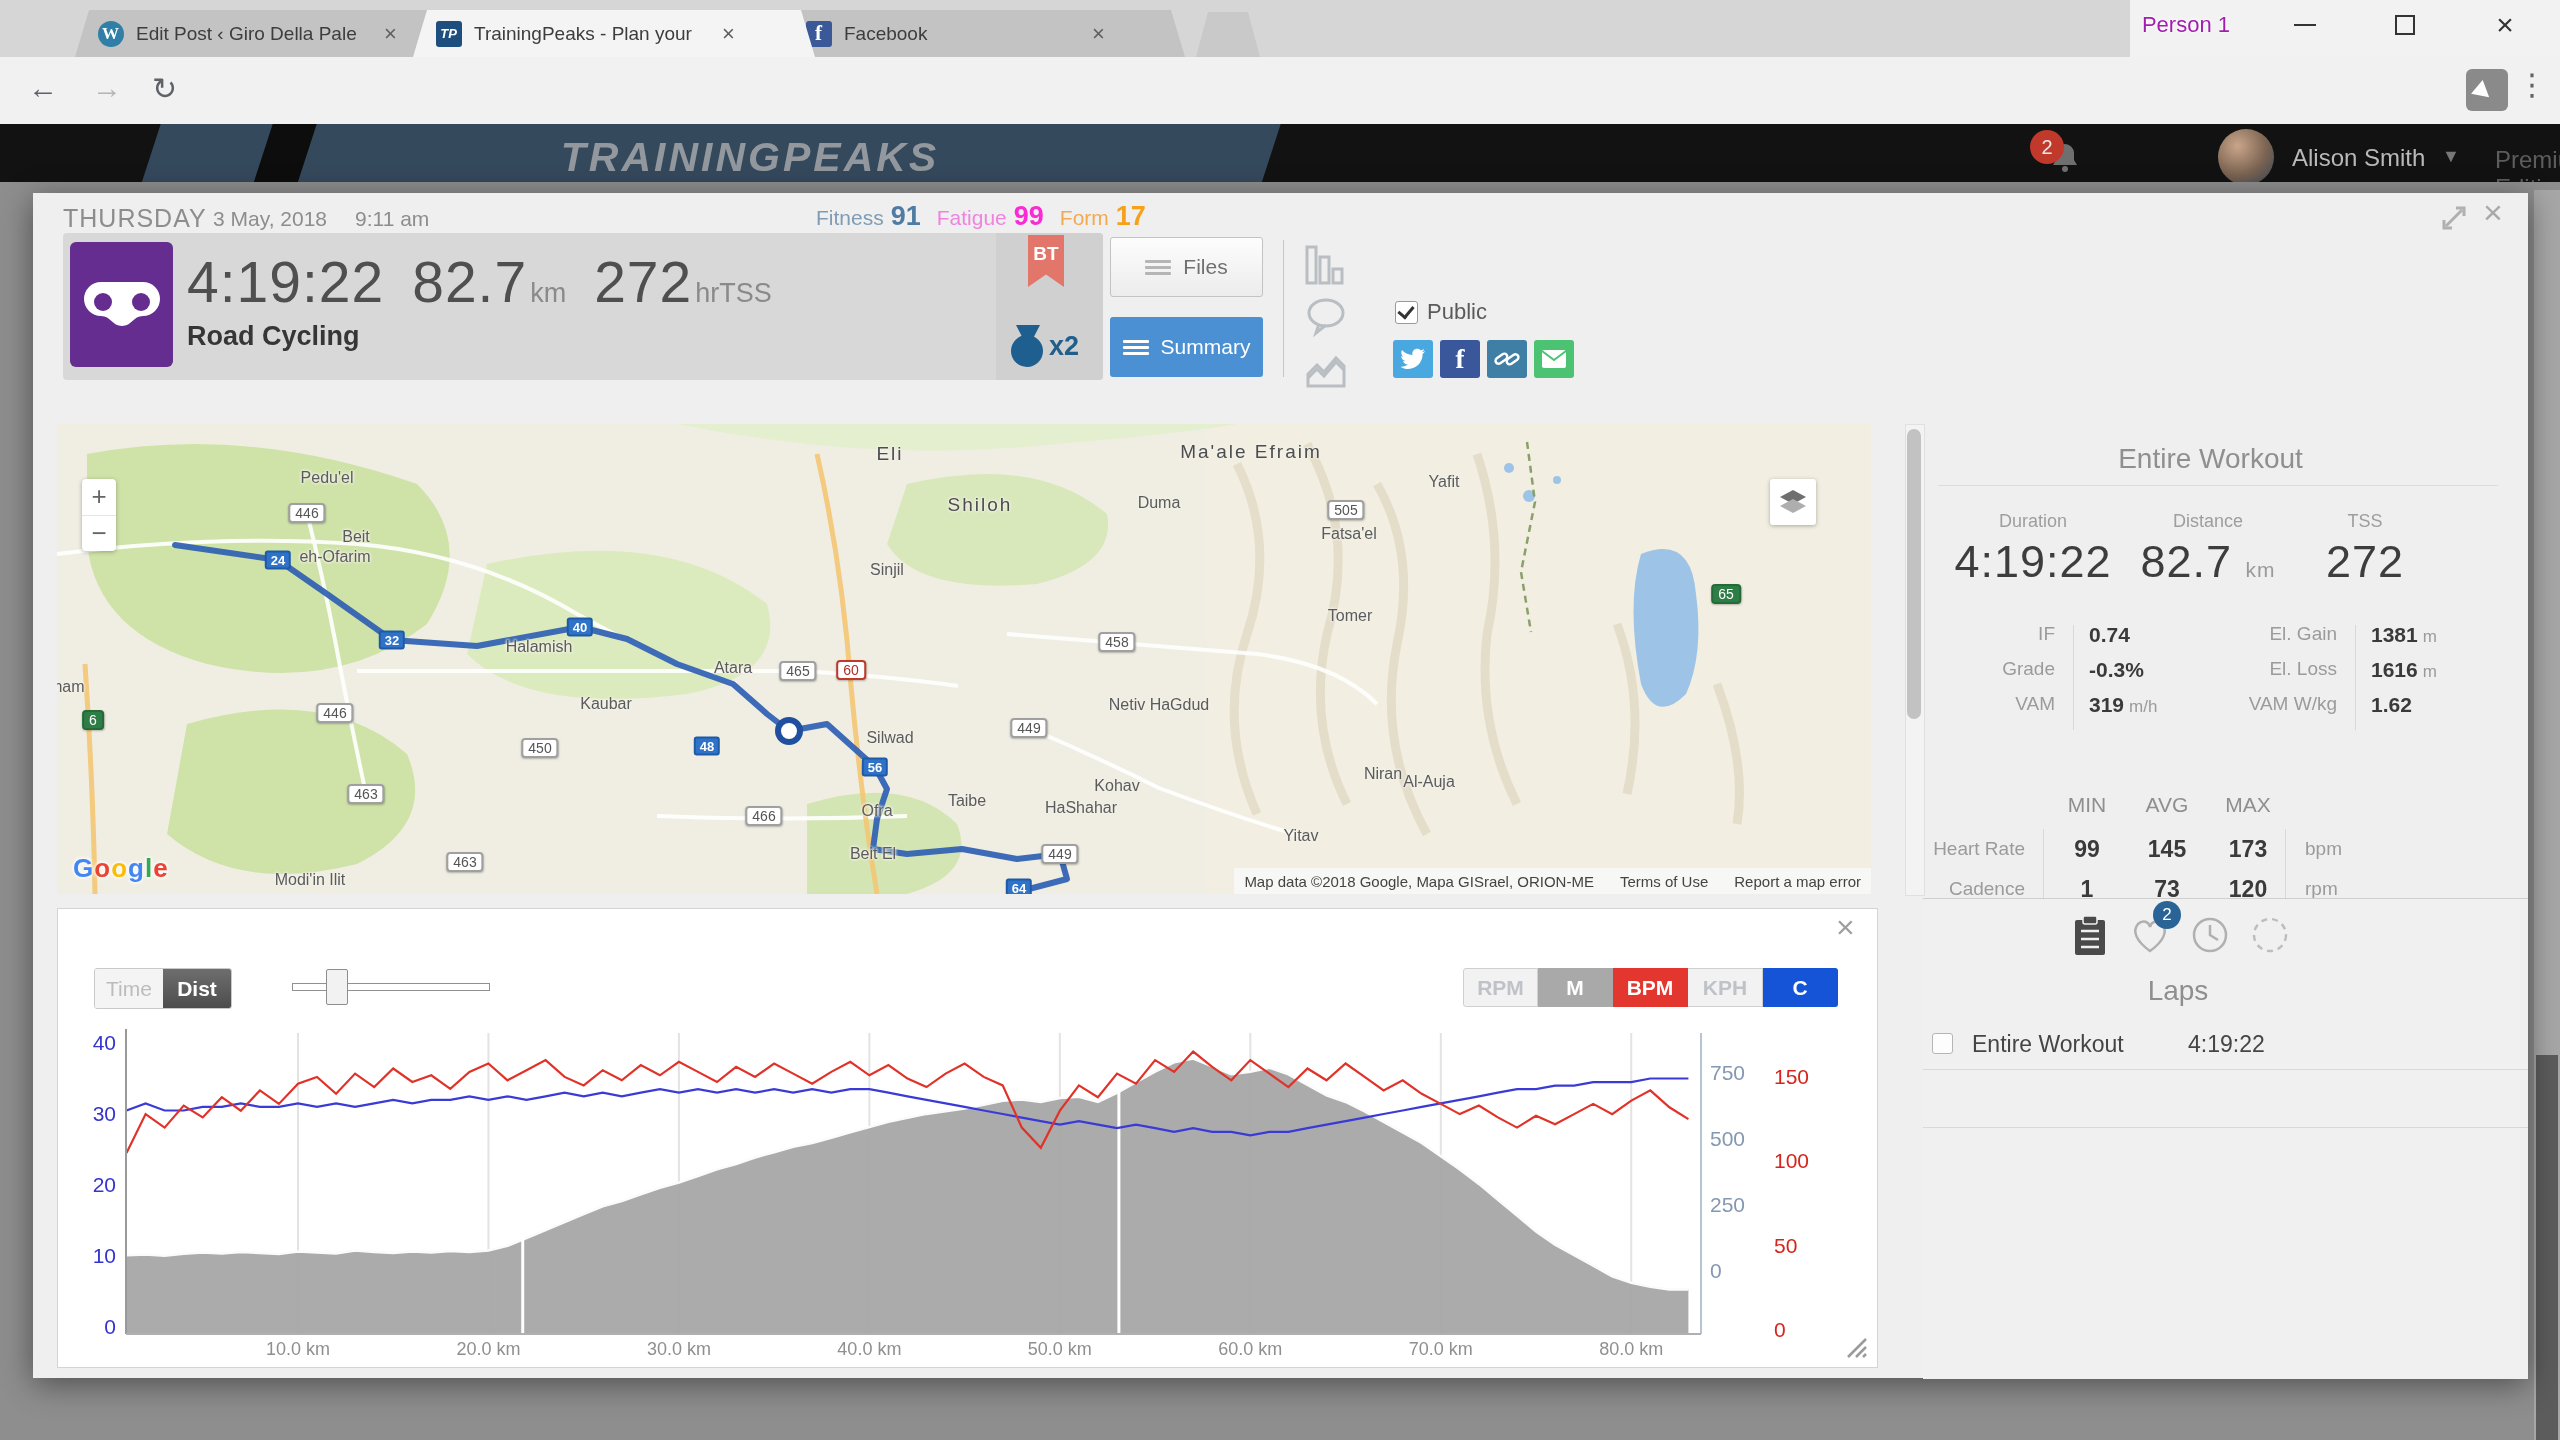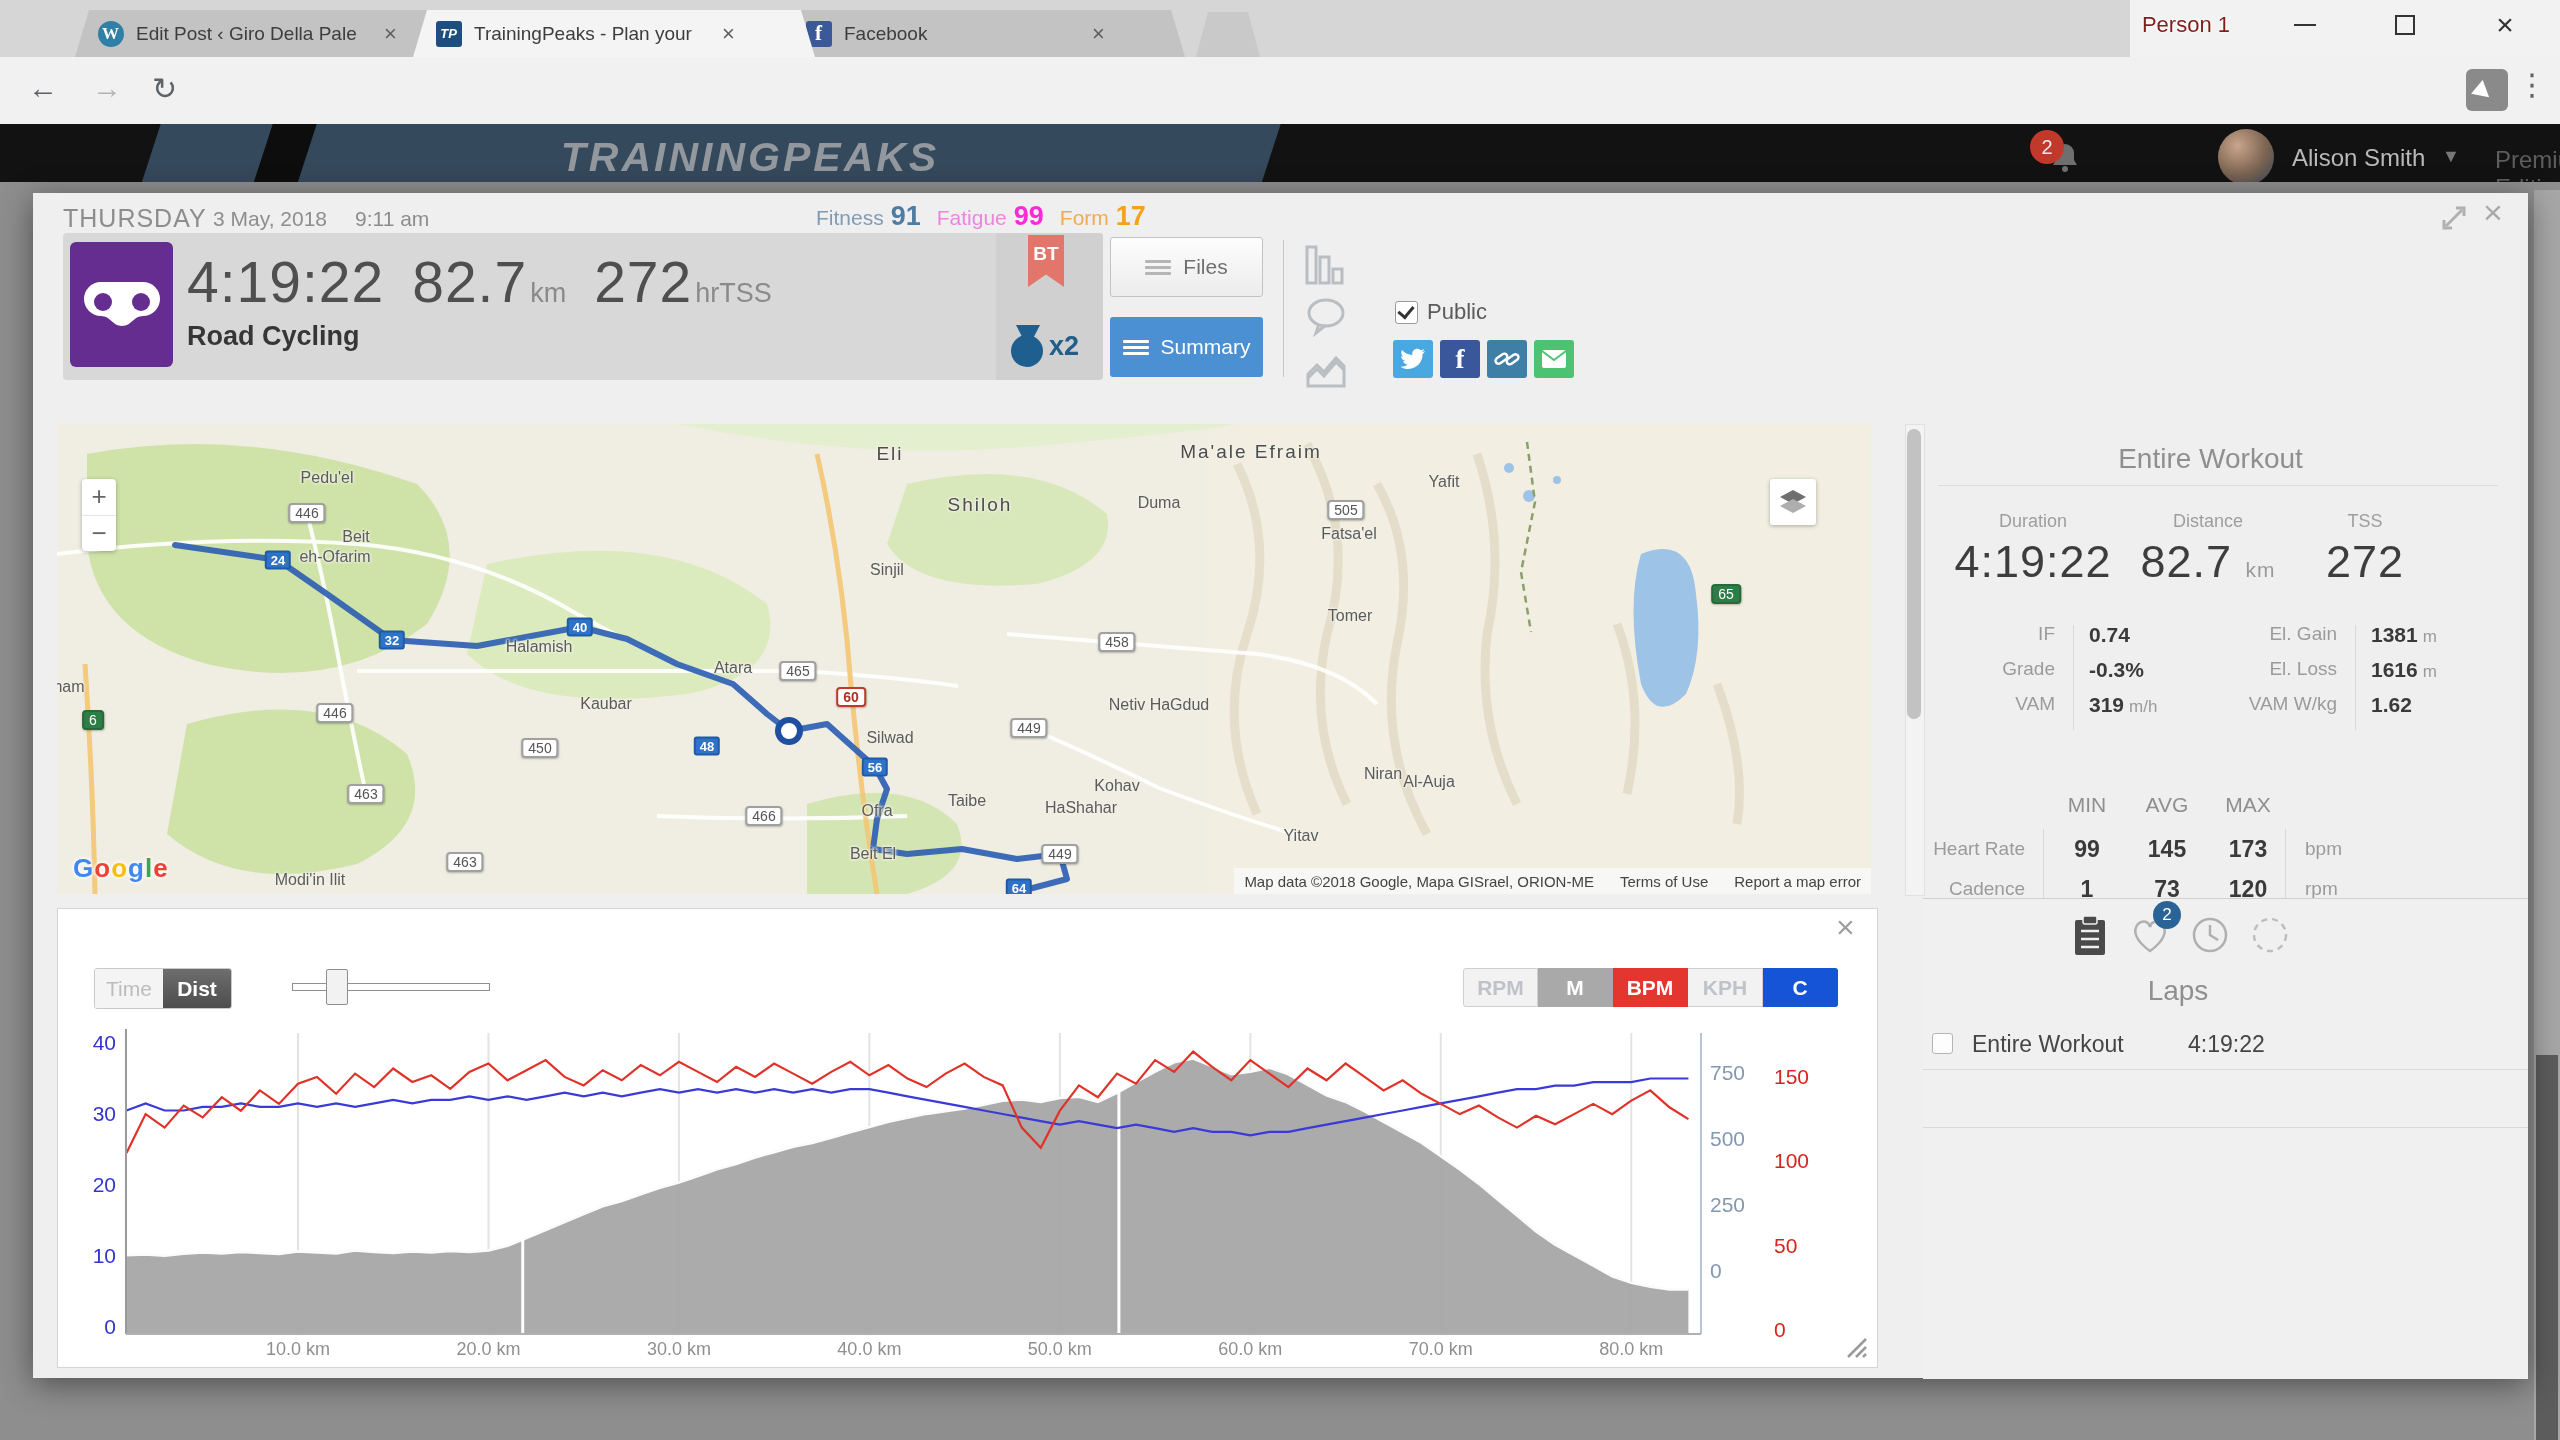--- a/index.html
+++ b/index.html
@@ -16,21 +16,21 @@
   .tab .t{font-size:19px;color:#3d3d3d;white-space:nowrap;overflow:hidden;width:238px;}
   .tab .x{font-size:22px;color:#5f5f5f;margin-left:10px;cursor:pointer;}
   .fav-wp{width:26px;height:26px;border-radius:50%;background:#2f7fa7;color:#fff;font-size:17px;font-weight:bold;
     display:flex;align-items:center;justify-content:center;font-family:"Liberation Serif",serif;}
   .fav-tp{width:26px;height:26px;border-radius:3px;background:#1d4e7e;color:#fff;font-size:13px;font-weight:bold;
     display:flex;align-items:center;justify-content:center;font-style:italic;}
   .fav-fb{width:26px;height:26px;border-radius:3px;background:#3b5998;color:#fff;font-size:21px;font-weight:bold;
     display:flex;align-items:center;justify-content:center;font-family:"Liberation Serif",serif;}
   .stub-tab{position:absolute;left:1196px;top:12px;width:64px;height:45px;background:#c9c9c9;
     clip-path:polygon(12px 0,calc(100% - 12px) 0,100% 100%,0 100%);}
-  #person{position:absolute;right:330px;top:12px;font-size:22px;color:#7f1d1d;
+  #person{position:absolute;right:330px;top:12px;font-size:22px;color:#a21caf;
     text-shadow:0 0 3px #fff,0 0 3px #fff;}
   .winbtn{position:absolute;top:0;width:70px;height:50px;display:flex;align-items:center;justify-content:center;color:#333;}
   #win-min{right:220px;} #win-min div{width:22px;height:2px;background:#333;}
   #win-restore{right:120px;} #win-restore div{width:16px;height:16px;border:2px solid #333;position:relative;background:#f2f2f2;}
   #win-restore div:before{content:"";position:absolute;left:4px;top:-8px;width:16px;height:16px;border:2px solid #333;z-index:-1;}
   #win-close{right:20px;font-size:30px;font-weight:300;}
   #toolbar{position:absolute;left:0;top:57px;width:2560px;height:67px;background:#f1f1f1;border-bottom:1px solid #c9c9c9;}
   .navic{position:absolute;top:14px;font-size:30px;color:#5f6368;}
   #omnibox{position:absolute;left:205px;top:10px;width:2233px;height:46px;background:#fff;border:1px solid #d0d0d0;border-radius:4px;
     display:flex;align-items:center;padding:0 14px;box-sizing:border-box;}
@@ -419,21 +419,21 @@
           <span class="town" style="left: 910px; top: 377px;">Taibe</span>
           <span class="town" style="left: 1244px; top: 412px;">Yitav</span>
           <span class="town" style="left: 1372px; top: 358px;">Al-Auja</span>
           <span class="town" style="left: 816px; top: 430px;">Beit El</span>
           <span class="town" style="left: 253px; top: 456px;">Modi'in Ilit</span>
           <span class="town" style="left: 12px; top: 263px;">ham</span>
           <span class="shield white" style="left: 250px; top: 89px;">446</span>
           <span class="shield white" style="left: 1289px; top: 86px;">505</span>
           <span class="shield white" style="left: 1060px; top: 218px;">458</span>
           <span class="shield white" style="left: 741px; top: 247px;">465</span>
-          <span class="shield red" style="left: 794px; top: 273px; font-weight: bold;">60</span>
+          <span class="shield red" style="left: 794px; top: 246px;">60</span>
           <span class="shield white" style="left: 278px; top: 289px;">446</span>
           <span class="shield white" style="left: 483px; top: 324px;">450</span>
           <span class="shield white" style="left: 972px; top: 304px;">449</span>
           <span class="shield white" style="left: 309px; top: 370px;">463</span>
           <span class="shield white" style="left: 707px; top: 392px;">466</span>
           <span class="shield white" style="left: 408px; top: 438px;">463</span>
           <span class="shield white" style="left: 1003px; top: 430px;">449</span>
           <span class="shield green" style="left: 1669px; top: 170px;">65</span>
           <span class="shield green" style="left: 36px; top: 296px;">6</span>
           <span class="kmmark" style="left: 221px; top: 136px;">24</span>

